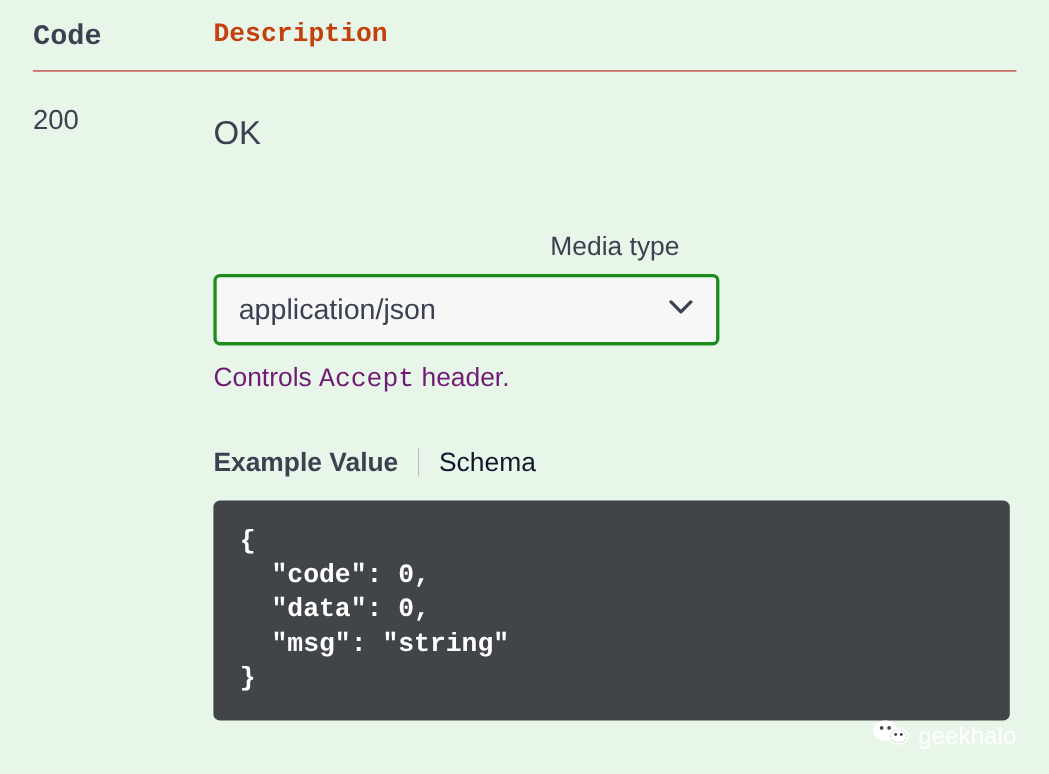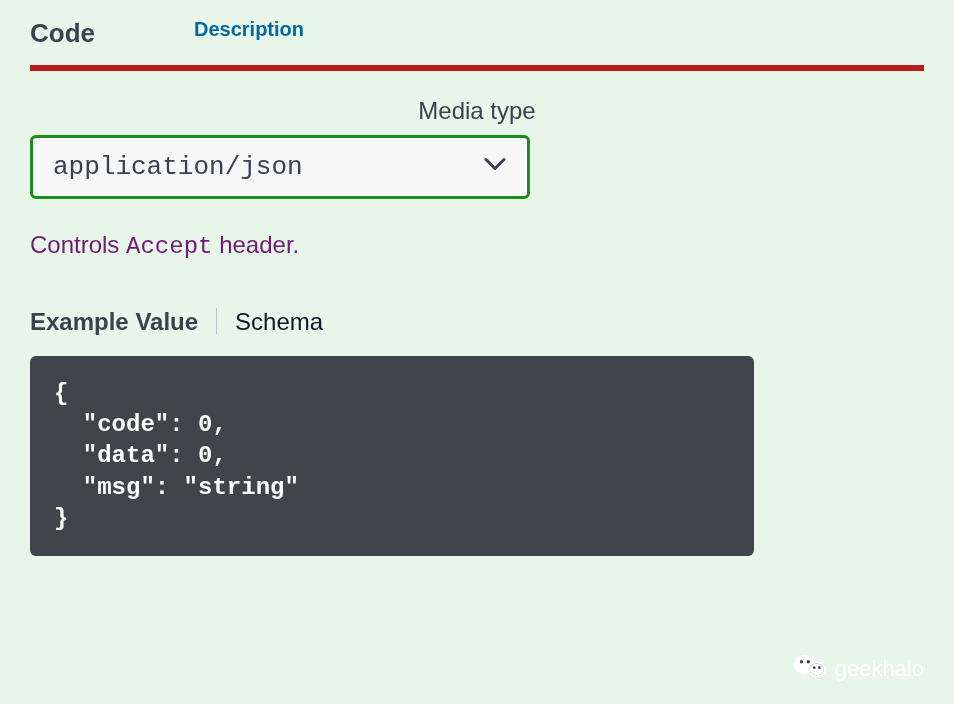--- a/index.html
+++ b/index.html
@@ -18,34 +18,35 @@
       color: #3b4151;
     }
     
     .container {
       padding: 18px 30px 0 30px;
     }
     
     .header-row {
       display: flex;
       padding-bottom: 16px;
-      border-bottom: 6px solid #b91c1c;
+      border-bottom: 1px solid #b91c1c;
+      font-family: Liberation Mono, monospace;
     }
     
     .header-code {
       width: 164px;
       font-size: 26px;
       font-weight: 700;
       color: #3b4151;
     }
     
     .header-description {
-      font-size: 20px;
-      font-weight: 700;
-      color: #0369a1;
+      font-size: 24px;
+      font-weight: 700;
+      color: #c2410c;
     }
     
     .response-row {
       display: flex;
       padding-top: 26px;
     }
     
     .code-cell {
       width: 164px;
       font-size: 25px;
@@ -66,23 +67,22 @@
     
     .media-type-label {
       font-size: 24px;
       color: #3b4151;
       margin-bottom: 10px;
       text-align: center;
     }
     
     .select-wrapper {
       position: relative;
-      width: 500px;
-      margin-bottom: 32px;
-      font-family: Liberation Mono, monospace;
+      width: 460px;
+      margin-bottom: 16px;
     }
     
     .media-select {
       width: 100%;
       padding: 14px 20px;
       font-size: 26px;
       color: #3b4151;
       background-color: #f7f7f7;
       border: 3px solid #1a8d1a;
       border-radius: 6px;
@@ -172,22 +172,24 @@
 </head>
 <body>
 
 <div class="container">
   <div class="header-row">
     <div class="header-code">Code</div>
     <div class="header-description">Description</div>
   </div>
 
   <div class="response-row">
+    <div class="code-cell">200</div>
 
     <div class="description-cell">
+      <div class="ok-text">OK</div>
 
       <div class="media-type-label">Media type</div>
 
       <div class="select-wrapper">
         <div class="media-select">application/json</div>
         <span class="chevron">
           <svg width="22" height="14" viewBox="0 0 22 14">
             <path d="M2 2 L11 11 L20 2" stroke="#3b4151" stroke-width="3" fill="none" stroke-linecap="round" stroke-linejoin="round"></path>
           </svg>
         </span>

